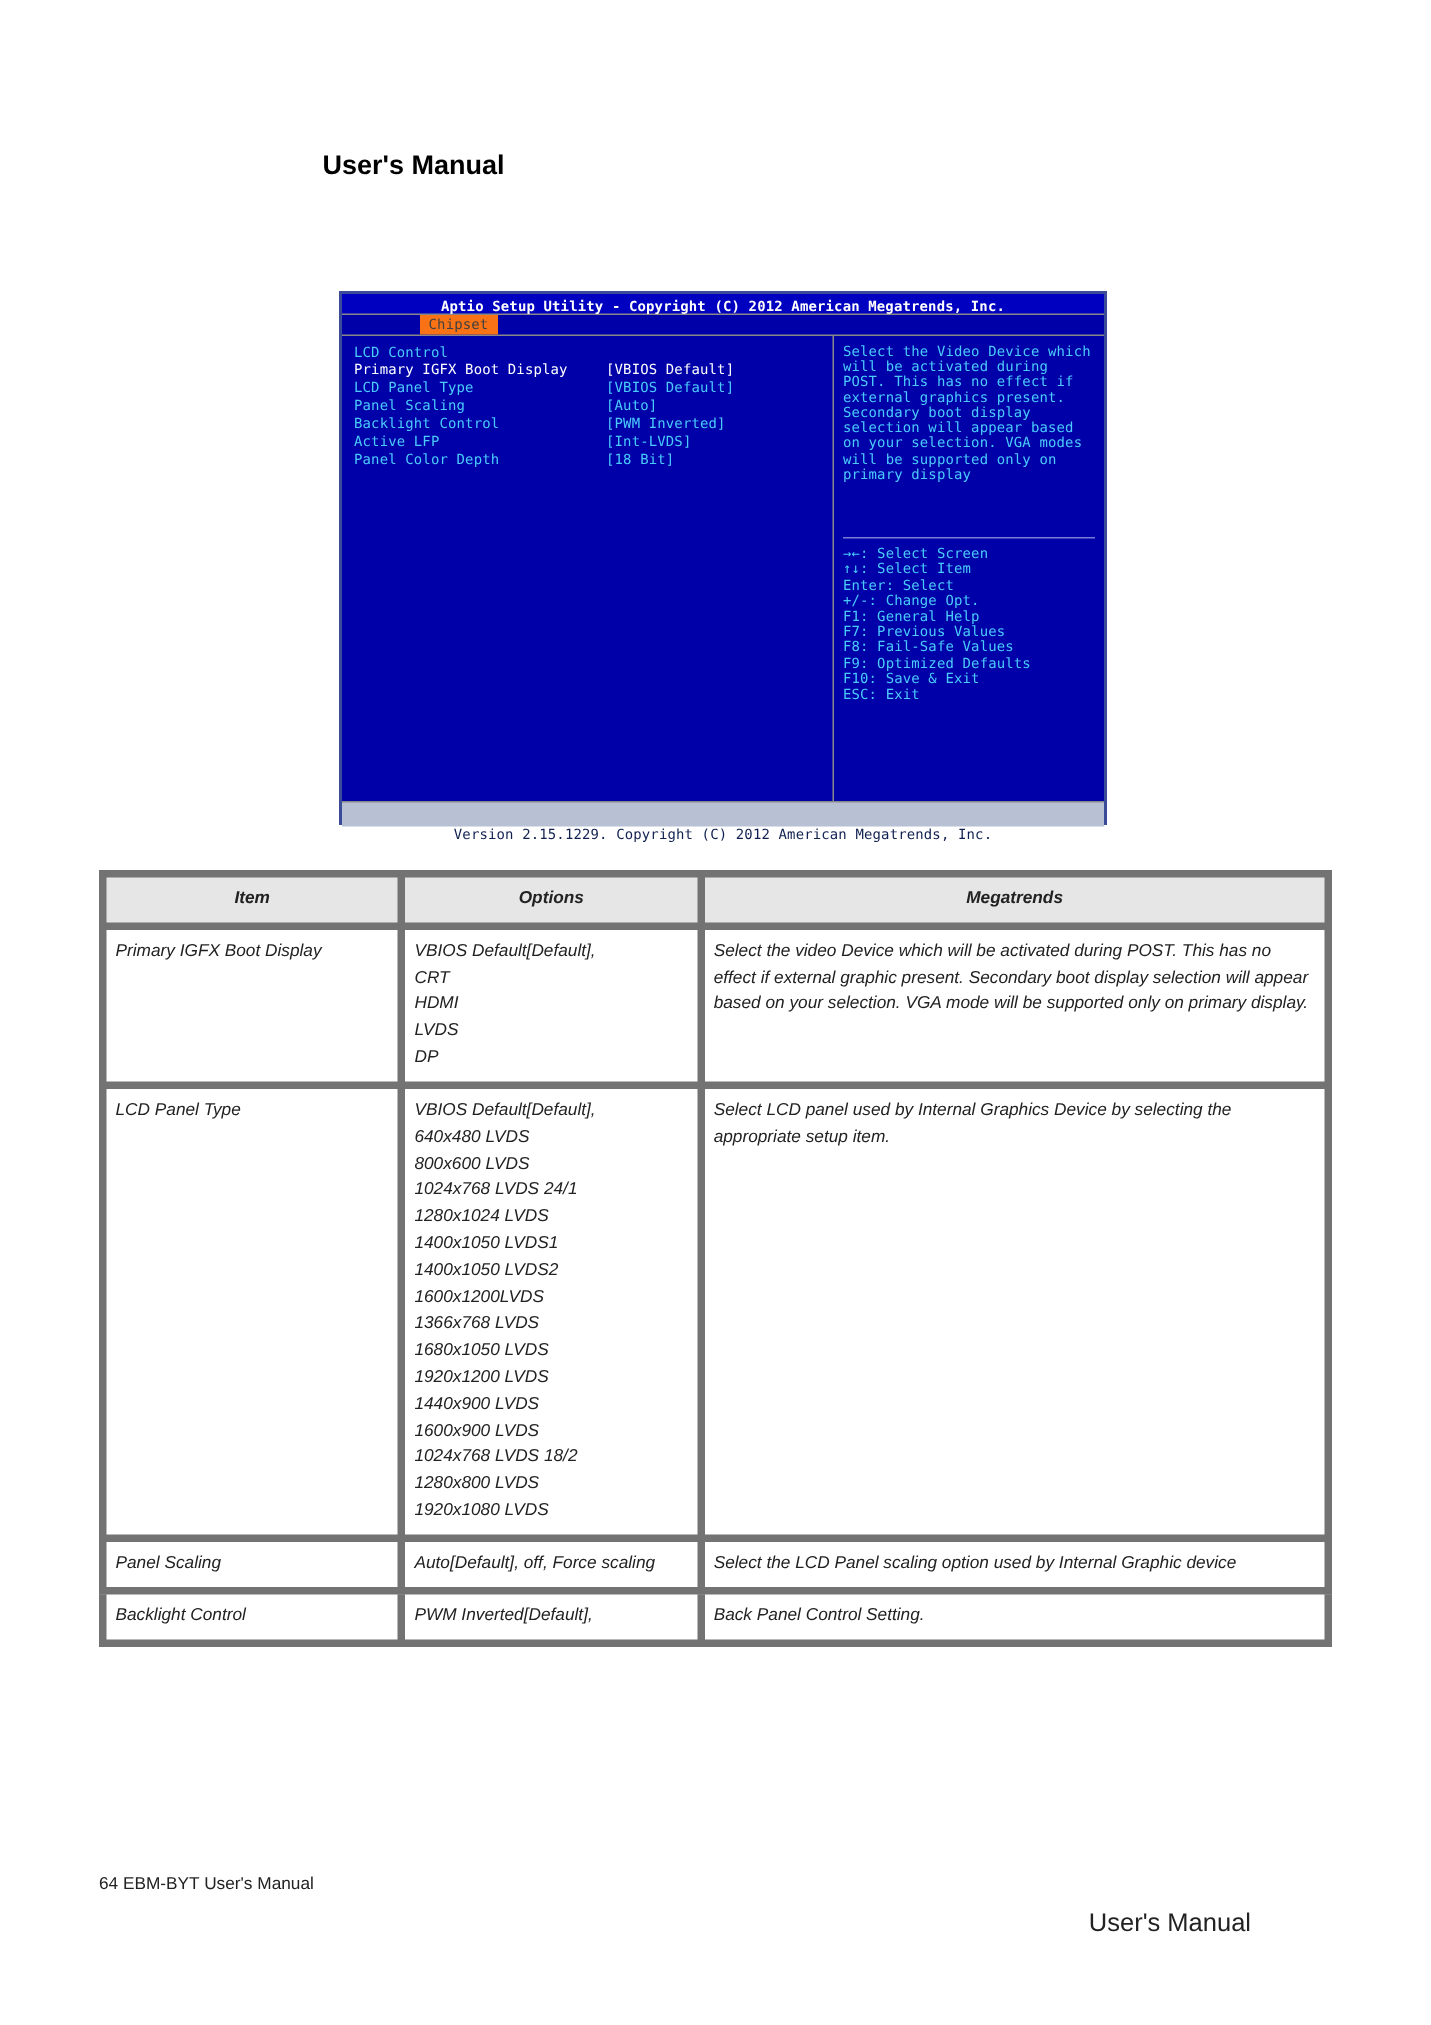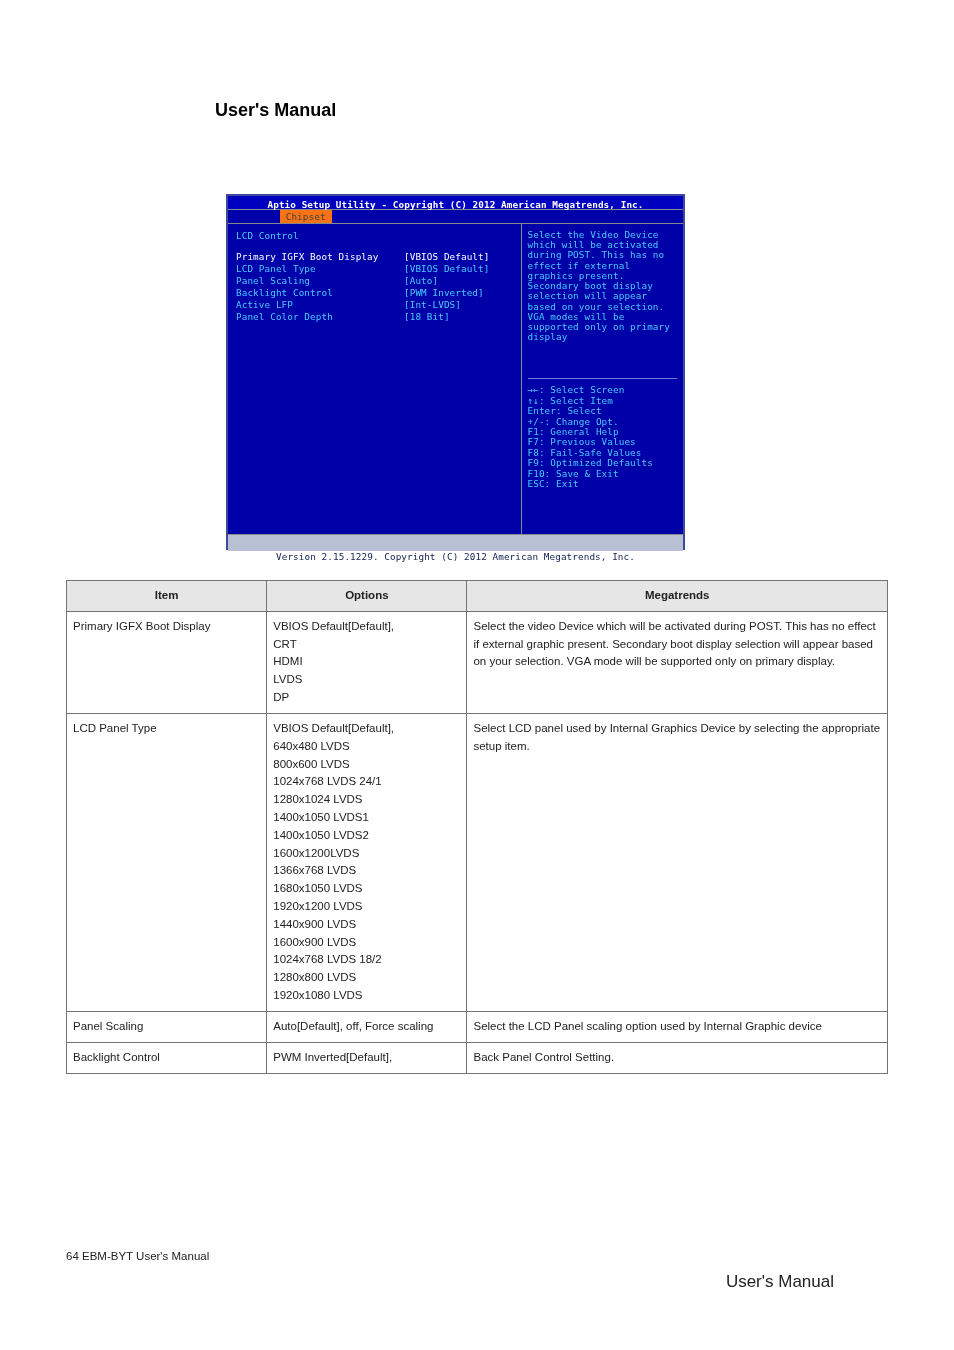--- a/index.html
+++ b/index.html
@@ -15,21 +15,21 @@
     top: 100px;
     left: 215px;
     font-size: 18px;
     font-weight: bold;
     color: #000;
   }
   .bios-shot {
     position: absolute;
     top: 194px;
     left: 226px;
-    width: 459px;
+    width: 512px;
     height: 356px;
     background: #0000a8;
     font-family: "Lucida Console", Monaco, monospace;
     font-size: 9.3px;
     letter-spacing: 0.1px;
     border: 2px solid #3b4b9a;
     color: #fff;
   }
   .bios-title {
     background: #0000c0;
@@ -66,21 +66,21 @@
     padding: 6px 8px;
     color: #e0e0e0;
     border-right: 1px solid #888;
     position: relative;
   }
   .bios-right {
     flex: 1;
     padding: 6px 6px;
     color: #4acbfc;
   }
-  .bios-heading { color: #4acbfc; margin-bottom: 10px; }
+  .bios-heading { color: #4acbfc; }
   .bios-row { display: flex; height: 12px; }
   .bios-row .lbl { width: 168px; }
   .bios-row.sel .lbl, .bios-row.sel .val { color: #ffffff; }
   .bios-row .val { color: #e0e0e0; }
   .bios-help { color: #4acbfc; line-height: 1.1; }
   .bios-divider { border-top: 1px solid #7a7ad6; margin: 36px 0 6px 0; }
   .bios-keys div { color: #4acbfc; line-height: 1.12; }
   .bios-footer {
     width: 100%;
     height: 14px;
@@ -95,24 +95,25 @@
   .doc-table {
     position: absolute;
     top: 580px;
     left: 66px;
     width: 822px;
     border-collapse: collapse;
     font-size: 11.5px;
     color: #222;
   }
   .doc-table th, .doc-table td {
-    border: 1px solid #737373;
+    border: 5px solid #737373;
     padding: 6px 6px;
     vertical-align: top;
     line-height: 1.55;
+    font-style: italic;
   }
   .doc-table th {
     background: #e6e6e6;
     text-align: center;
     font-weight: bold;
   }
   .doc-table td:nth-child(1) { width: 200px; }
   .doc-table td:nth-child(2) { width: 200px; }
   .doc-table td:nth-child(3) { width: 420px; }
 

